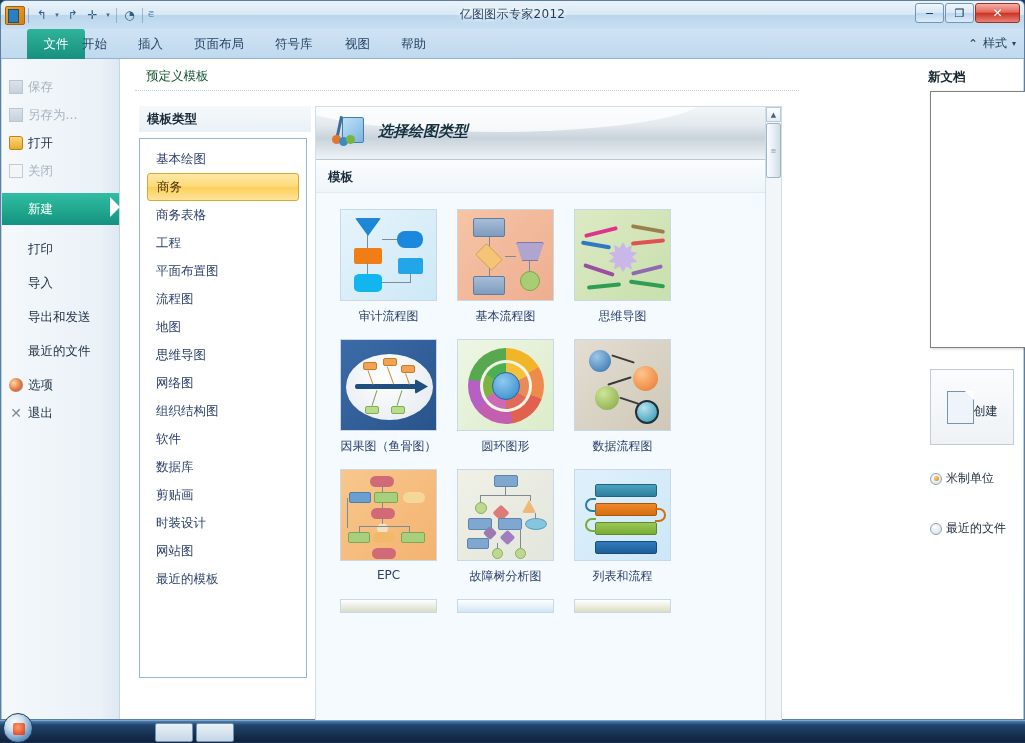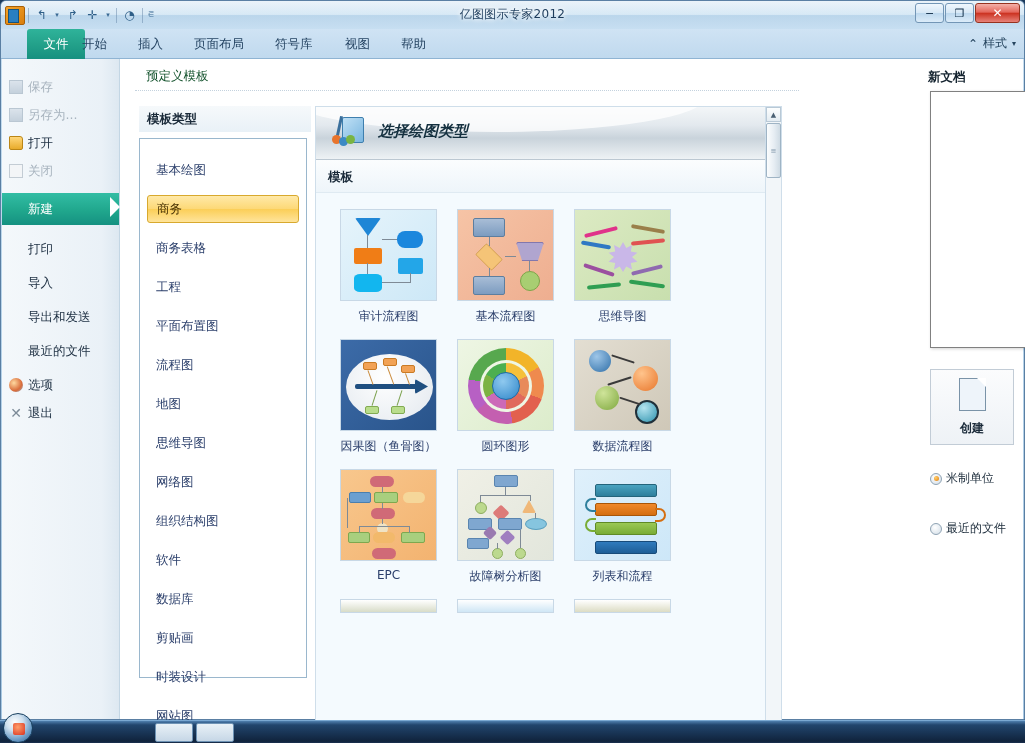--- a/index.html
+++ b/index.html
@@ -154,21 +154,21 @@
     height: 26px; line-height: 26px; padding-left: 8px;
     font-size: 12.5px; color: #1b2b3a; font-weight: bold;
     background: linear-gradient(to bottom,#f6f9fb,#e9f1f7);
   }
   #typelist {
     margin-top: 6px; width: 168px; height: 540px;
     border: 1px solid #9ab7cd; background: #ffffff;
     padding: 6px 0;
   }
   .ty-item {
-    height: 28px; line-height: 28px; margin: 11px 7px;
+    height: 28px; line-height: 28px; margin: 0 7px;
     padding-left: 9px; font-size: 12.5px; color: #2b3f6b; cursor: default;
   }
   .ty-item.sel {
     background: linear-gradient(to bottom,#ffe9a8 0%,#fdd978 48%,#fbcf59 52%,#ffe49b 100%);
     border: 1px solid #d8a92e; border-radius: 3px; line-height: 26px;
     color: #4a3405;
   }
 
   
   #gallery {
@@ -267,21 +267,21 @@
   }
   #rp-preview {
     position: absolute; left: 130px; top: 32px; width: 186px; height: 257px;
     background: #ffffff; border: 1px solid #808080;
     box-shadow: 1px 1px 3px rgba(0,0,0,.18);
   }
   #rp-create {
     position: absolute; left: 130px; top: 310px; width: 84px; height: 76px;
     background: linear-gradient(to bottom,#fbfcfd,#eef2f6);
     border: 1px solid #c2ccd6; cursor: default;
-    display: flex; flex-direction: column; align-items: center; justify-content: center; font-weight: bold;
+    display: flex; align-items: center; justify-content: center;
   }
   #rp-create .doc {
     width: 27px; height: 33px; background: #eef4fa; border: 1px solid #7a93a8;
     position: relative;
   }
   #rp-create .doc::after {
     content: ""; position: absolute; right: -1px; top: -1px;
     border-top: 9px solid #ffffff; border-left: 9px solid transparent;
   }
   #rp-create .lbl { margin-top: 9px; font-size: 12px; color: #1b2b3a; }

